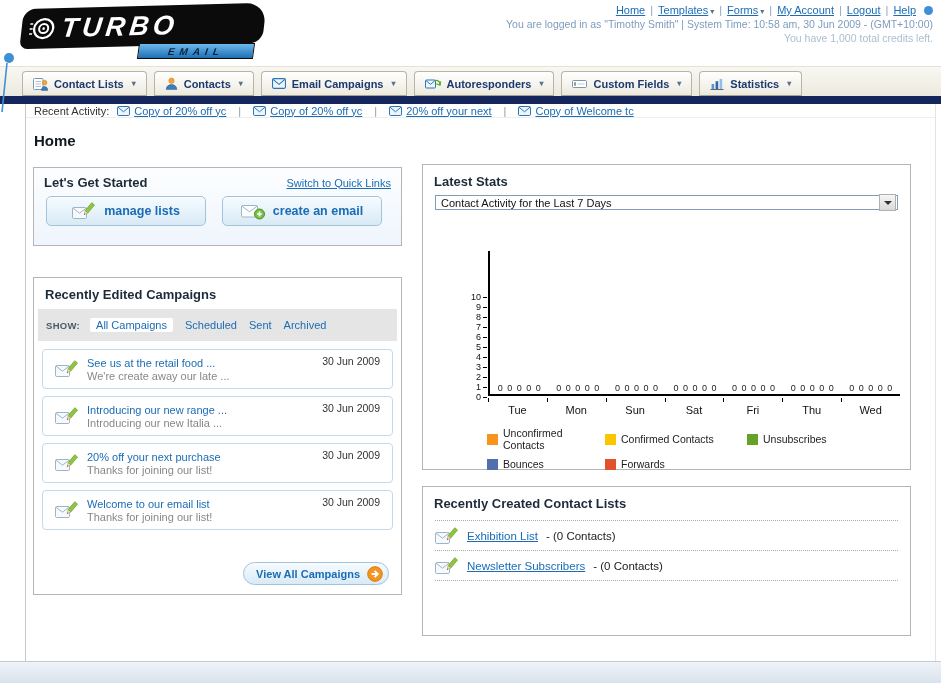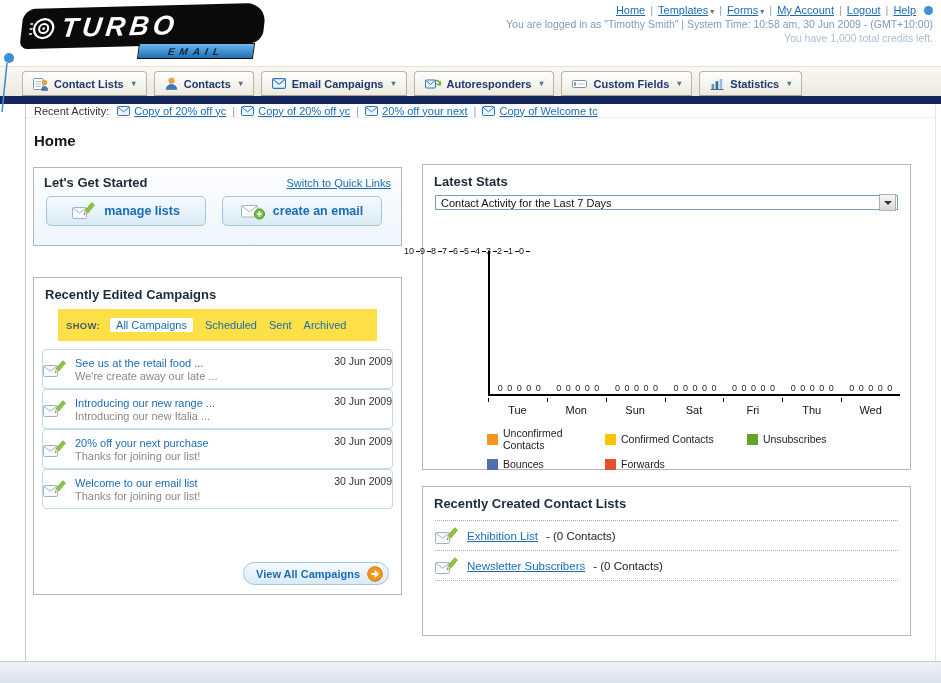--- a/index.html
+++ b/index.html
@@ -37,68 +37,68 @@
     background:linear-gradient(#ffffff,#eceadf);border:1px solid #b9b5a4;border-bottom-color:#a5a292;
     border-radius:4px 4px 0 0;font-size:11px;font-weight:bold;color:#1d3a6e;cursor:pointer;white-space:nowrap}
   .tabicon svg{display:block}
   .navy-bar{position:absolute;left:0;top:96px;width:100%;height:8px;background:var(--navy,#15265c)}
 
   
   .content-frame{position:absolute;left:25px;top:104px;width:911px;height:557px;background:#fff;
     border-left:1px solid #c6c6c6;border-right:1px solid #e4e4e4}
   .recent-bar{height:14px;display:flex;align-items:center;gap:8px;padding-left:8px;font-size:11px;border-bottom:1px solid #efefef}
   .recent-label{color:#333}
-  .recent-items{display:flex;align-items:flex-end;gap:6px}
+  .recent-items{display:flex;align-items:flex-end;gap:12px}
   .recent-item{display:inline-flex;align-items:center;gap:4px}
   .rlink{font-size:11px}
   .recent-items .sep{color:#999}
   .page-title{position:absolute;left:8px;top:28px;font-size:15px;font-weight:bold;color:#101820}
 
   
   .panel{position:absolute;background:#fff;border:1px solid #b5b5b5}
   .panel-title{font-size:13px;font-weight:bold;color:#1c2b3a;padding:9px 11px 7px}
 
   .get-started{left:33px;top:167px;width:369px;height:79px;background:linear-gradient(#fdfeff,#eef5fc)}
   .gs-head{display:flex;justify-content:space-between;align-items:center;padding:7px 10px 5px}
   .gs-title{font-size:13px;font-weight:bold;color:#1c2b3a}
   .link.sm{font-size:11px}
   .gs-buttons{display:flex;gap:16px;padding:1px 12px}
   .big-btn{display:inline-flex;align-items:center;justify-content:center;gap:8px;height:30px;min-width:160px;padding:0 12px;
     background:linear-gradient(#f6fbfe,#d8eaf6);border:1px solid #a3c3dc;border-radius:5px;
     font-family:inherit;font-size:12.5px;font-weight:bold;color:var(--link,#1b6cb5);cursor:pointer;box-shadow:inset 0 1px 0 #fff}
   .bicon svg{display:block}
 
   .campaigns{left:33px;top:277px;width:369px;height:318px}
-  .filter-bar{margin:0 24px;height:21px;background:#fde047;display:flex;align-items:center;gap:10px;padding:16px 8px;font-size:11px}
+  .filter-bar{margin:0 4px;height:21px;background:#e5e5e5;display:flex;align-items:center;gap:10px;padding:16px 8px;font-size:11px}
   .show-label{font-size:9.5px;font-weight:bold;color:#4a5a68;letter-spacing:.3px}
   #campaign-filters{display:flex;gap:12px;align-items:center}
   .filter-link{color:var(--link,#1b6cb5);text-decoration:none;font-size:11px;cursor:pointer}
   .filter-link.selected{background:#fff;padding:1px 6px;border-radius:2px}
   .citems{padding:8px 8px 0}
-  .citem{position:relative;height:40px;border:1px solid #c3d9ec;border-radius:4px;
-    display:flex;align-items:center;gap:8px;padding:0 0;background:#fff}
+  .citem{position:relative;height:40px;border:1px solid #c3d9ec;border-radius:4px;margin-bottom:7px;
+    display:flex;align-items:center;gap:8px;padding:0 12px;background:#fff}
   .ctext{flex:1;display:flex;flex-direction:column;gap:1px;min-width:0}
   .ctitle{font-size:11px;text-decoration:none;white-space:nowrap;overflow:hidden}
   .csub{font-size:11px;color:#888;white-space:nowrap;overflow:hidden}
   .cdate{font-size:10.5px;color:#333;align-self:flex-start;margin-top:5px;white-space:nowrap}
   .pill-btn{position:absolute;display:inline-flex;align-items:center;gap:7px;height:23px;padding:0 5px 0 12px;
     background:linear-gradient(#f7fbfe,#d8eaf6);border:1px solid #a3c3dc;border-radius:12px;
     font-family:inherit;font-size:11px;font-weight:bold;color:var(--link,#1b6cb5);cursor:pointer}
   .view-all{right:12px;bottom:9px}
 
   .stats{left:422px;top:164px;width:489px;height:306px}
   .select{position:absolute;left:12px;top:30px;right:12px;height:15px;border:1px solid #7f9db9;background:#fff;
     display:flex;align-items:center;cursor:pointer}
   .select-value{flex:1;font-size:11px;padding-left:5px;color:#111;white-space:nowrap;overflow:hidden}
   .select-arrow{width:17px;height:17px;margin-right:1px;background:linear-gradient(#f6f6f6,#d9d9d9);
     border:1px solid #b0b0b0;display:flex;align-items:center;justify-content:center}
   .select-arrow::after{content:"";border:4px solid transparent;border-top-color:#333;margin-top:4px}
 
   .chart{position:absolute;left:24px;top:86px;width:455px;height:172px}
-  .y-labels{position:absolute;left:0;top:-5px;width:40px;height:156px;display:flex;flex-direction:row;justify-content:center}
+  .y-labels{position:absolute;left:0;top:-5px;width:40px;height:156px;display:flex;flex-direction:column;justify-content:flex-end}
   .ytick{display:flex;align-items:center;justify-content:flex-end;gap:2px;height:10px;font-size:9px;color:#111}
   .ymark{width:4px;height:1px;background:#000}
   .plot{position:absolute;left:41px;top:0;width:412px;height:145px;border-left:2px solid #000;border-bottom:2px solid #000;display:flex}
   .cgroup{flex:1;position:relative}
   .zeros{position:absolute;bottom:1px;width:100%;text-align:center;font-size:9px;color:#222;word-spacing:2px}
   .x-ticks{position:absolute;left:41px;top:147px;width:412px;height:4px;
     background:repeating-linear-gradient(to right,#000 0,#000 1px,transparent 1px,transparent 58.85px)}
   .x-labels{position:absolute;left:41px;top:153px;width:412px;display:flex}
   .xlab{flex:1;text-align:center;font-size:11px;color:#111}
   .legend{position:absolute;left:64px;top:262px;display:grid;grid-template-columns:118px 142px auto;row-gap:7px}

